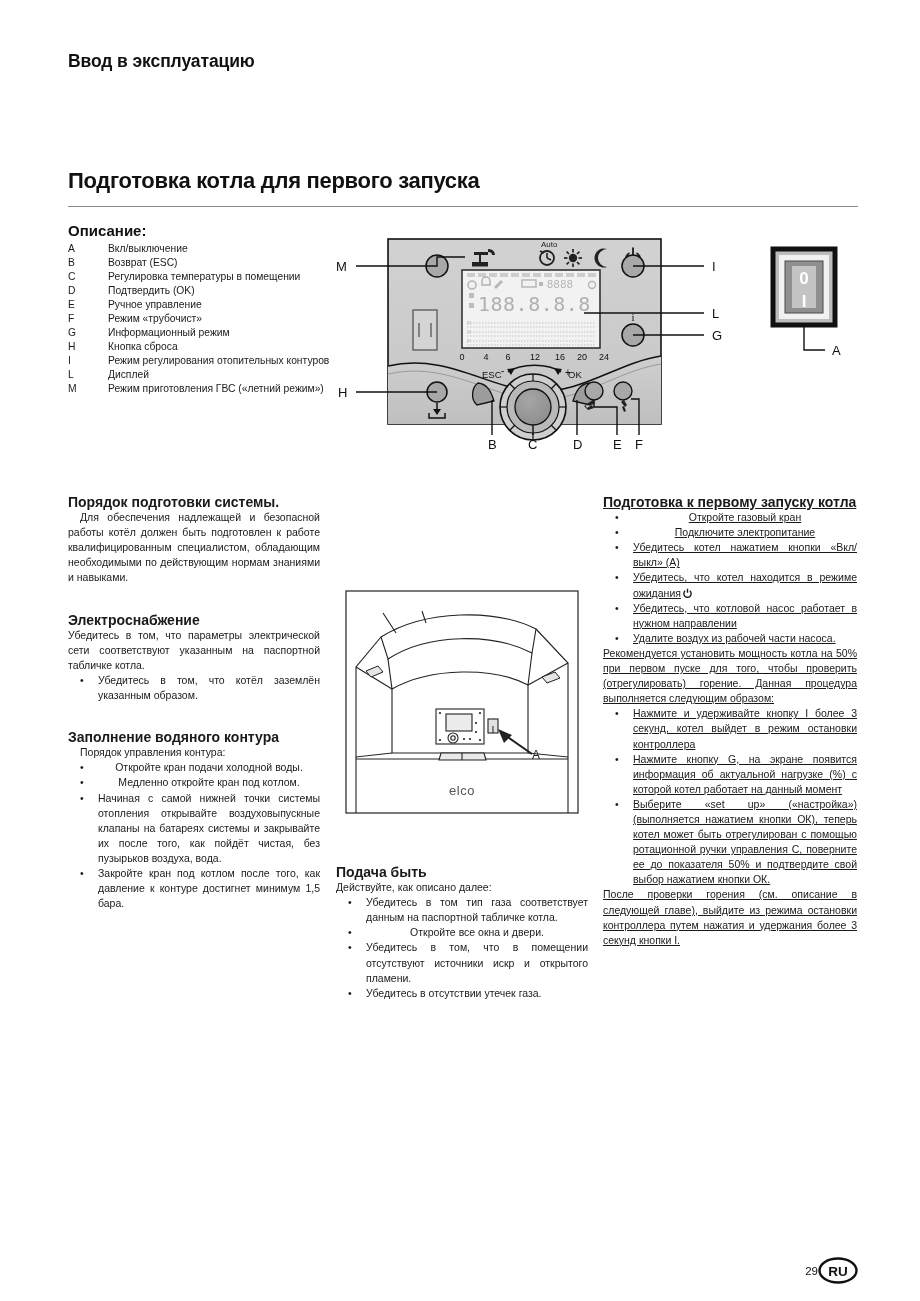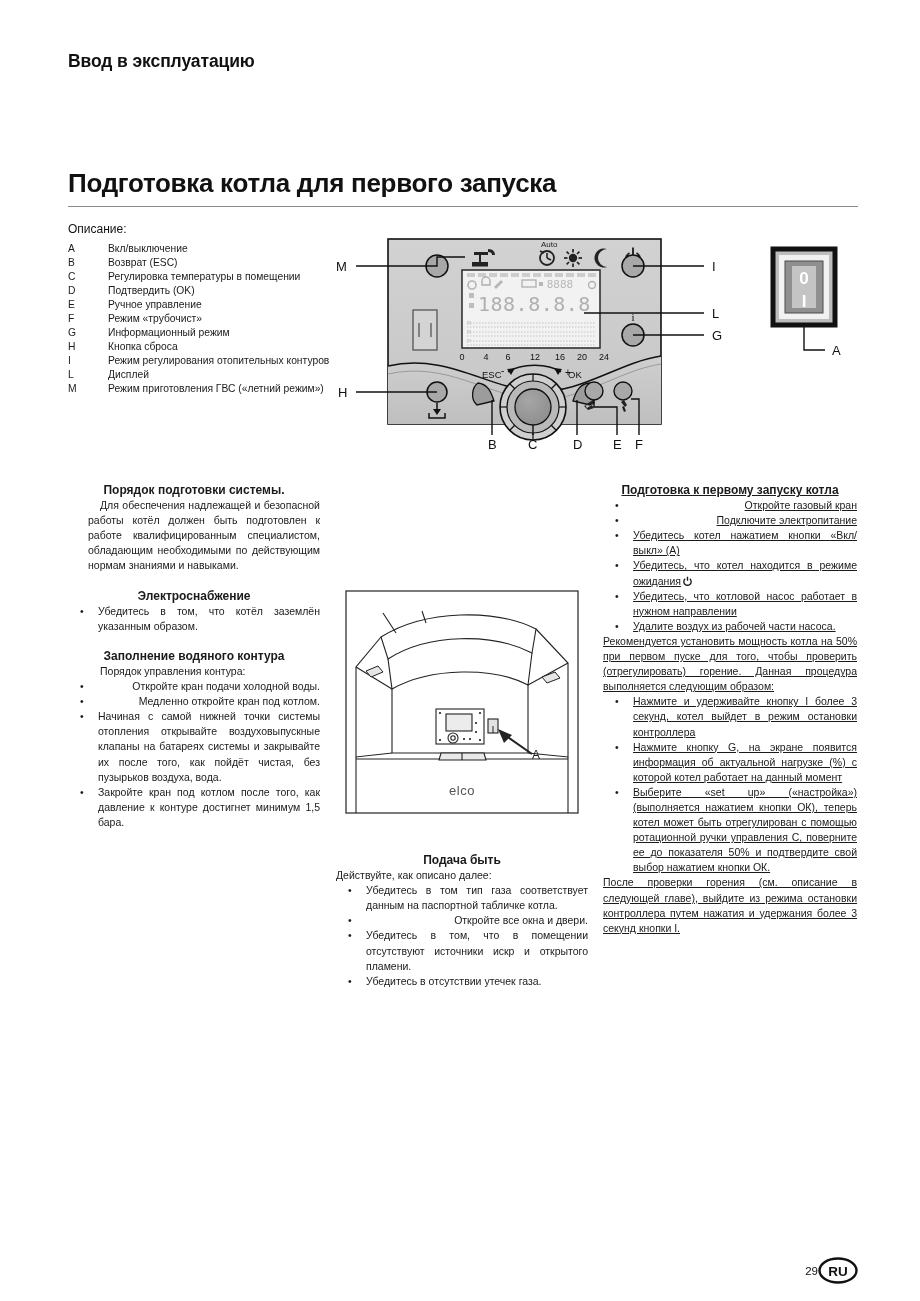--- a/index.html
+++ b/index.html
@@ -35,41 +35,41 @@
     top: 40px;
     font-size: 17.5px;
     font-weight: bold;
     letter-spacing: -0.1px;
     color: #111;
   }
   .chapter-title {
     position: absolute;
     left: 0;
     top: 157px;
-    font-size: 26px;
+    font-size: 22px;
     font-weight: bold;
     letter-spacing: -0.3px;
     color: #111;
   }
   .title-rule {
     position: absolute;
     left: 0;
     top: 195px;
     width: 790px;
     height: 1px;
     background: #8a8a8a;
   }
 
   
   .legend-heading {
     position: absolute;
     left: 0;
     top: 211px;
-    font-size: 12px;
-    font-weight: normal;
+    font-size: 15px;
+    font-weight: bold;
     color: #111;
   }
   .legend {
     position: absolute;
     left: 0;
     top: 231px;
     width: 275px;
     font-size: 10.3px;
     line-height: 14.05px;
   }
@@ -88,48 +88,47 @@
   .col {
     position: absolute;
     font-size: 10.5px;
     line-height: 15.1px;
   }
   .col-left  { left: 0;   top: 472px; width: 252px; }
   .col-mid   { left: 268px; top: 842px; width: 252px; }
   .col-right { left: 535px; top: 472px; width: 254px; text-decoration: underline; }
 
   h3.sub {
-    margin: 0 0 0 0;
-    font-size: 12px;
+    margin: 12px 0 0 0;
+    font-size: 14px;
     font-weight: bold;
     line-height: 15.1px;
-    text-align: center;
   }
   p.para {
     margin: 0;
     text-align: justify;
     text-justify: inter-word;
     hyphens: manual;
   }
-  p.para.indent { text-indent: 12px; margin-left: 20px; }
+  p.para.indent { text-indent: 12px; }
   p.para.flush  { text-align: left; }
   .gap-md { height: 15px; }
 
   ul.bullets {
     margin: 0;
     padding: 0;
     list-style: none;
   }
   ul.bullets li {
     position: relative;
     padding-left: 30px;
     text-align: justify;
     margin: 0;
   }
-  ul.bullets li.flushtext { text-align: right; }
+  ul.bullets li.flushtext { text-align: center; }
   ul.bullets li::before {
     content: "\2022";
     position: absolute;
     left: 12px;
     top: 0;
     font-size: 10.5px;
     line-height: 15.1px;
   }
   .inline-power {
     display: inline-block;
@@ -509,20 +508,21 @@
         <text x="126" y="228" text-anchor="middle" font-family="Liberation Sans, sans-serif" font-size="13" fill="#555" letter-spacing="0.5">elco</text>
       </svg>
     </div>
 
     <div class="col col-left">
       <h3 class="sub">Порядок подготовки системы.</h3>
       <p class="para indent">Для обеспечения надлежащей и безопасной работы котёл должен быть подготовлен к работе ква­лифицированным специалистом, обладающим необходимыми по действующим нормам знаниями и навыками.</p>
 
       <div class="gap-md"></div>
       <h3 class="sub">Электроснабжение</h3>
+      <p class="para">Убедитесь в том, что параметры электрической сети соответствуют указанным на паспортной табличке котла.</p>
       <ul class="bullets" id="left-bullets-2">
           <li>Убедитесь в том, что котёл заземлён указанным обра­зом.</li>
         </ul>
 
       <div class="gap-md"></div>
       <h3 class="sub">Заполнение водяного контура</h3>
       <p class="para indent">Порядок управления контура:</p>
       <ul class="bullets" id="left-bullets-3">
           <li class="flushtext">Откройте кран подачи холод­ной воды.</li>
           <li class="flushtext">Медленно откройте кран под котлом.</li>

